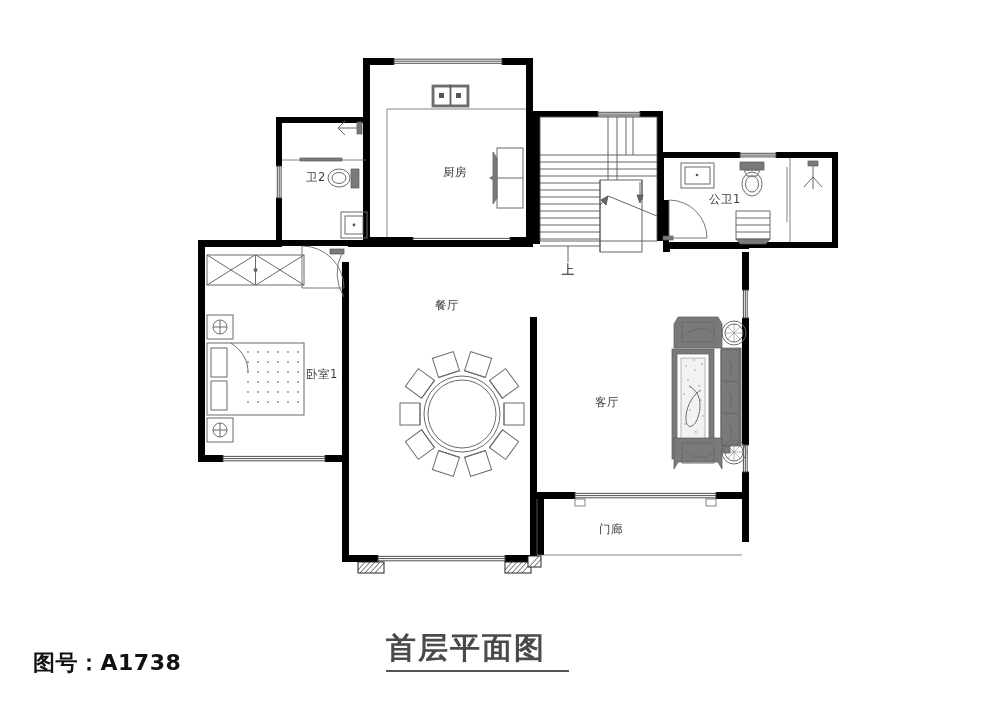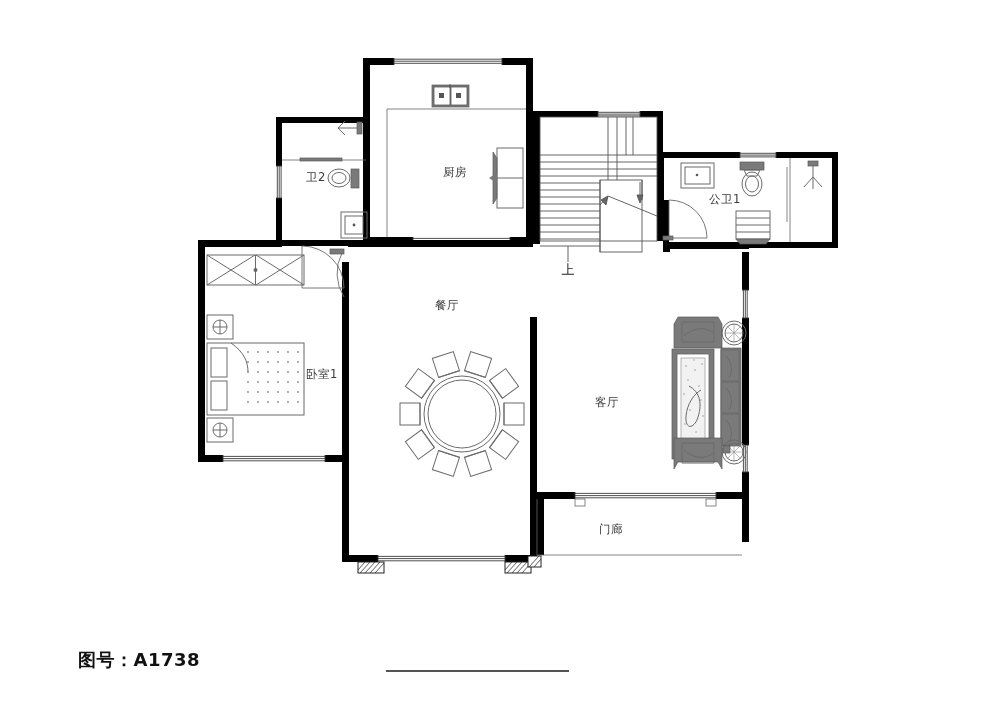--- a/index.html
+++ b/index.html
@@ -63,26 +63,25 @@
     top: 670px;
     width: 183px;
     height: 2px;
     background: #555555;
   }
   .drawing-no {
     position: absolute;
     left: 33px;
     top: 648px;
     font-family: "DejaVu Sans", "Liberation Sans", sans-serif;
-    font-size: 18px;
+    font-size: 22px;
     font-weight: 700;
     color: #111111;
     letter-spacing: 0.5px;
     white-space: nowrap;
-    margin-left: 45px;
   }
 </style>
 </head>
 <body>
 
 <div id="plan-root">
 
   <svg class="floorplan" viewBox="0 0 1000 707">
 
     <g>
@@ -612,16 +611,17 @@
       <text class="roomlabel" x="725" y="199">公卫1</text>
       <text class="roomlabel" x="447" y="305">餐厅</text>
       <text class="roomlabel" x="322" y="374">卧室1</text>
       <text class="roomlabel" x="607" y="402">客厅</text>
       <text class="roomlabel" x="611" y="529">门廊</text>
       <text class="uplabel" x="568" y="274">上</text>
     </g>
 
   </svg>
 
+  <div class="title-text">首层平面图</div>
   <div class="title-rule"></div>
   <div class="drawing-no">图号：A1738</div>
 
 </div>
 
 </body></html>

